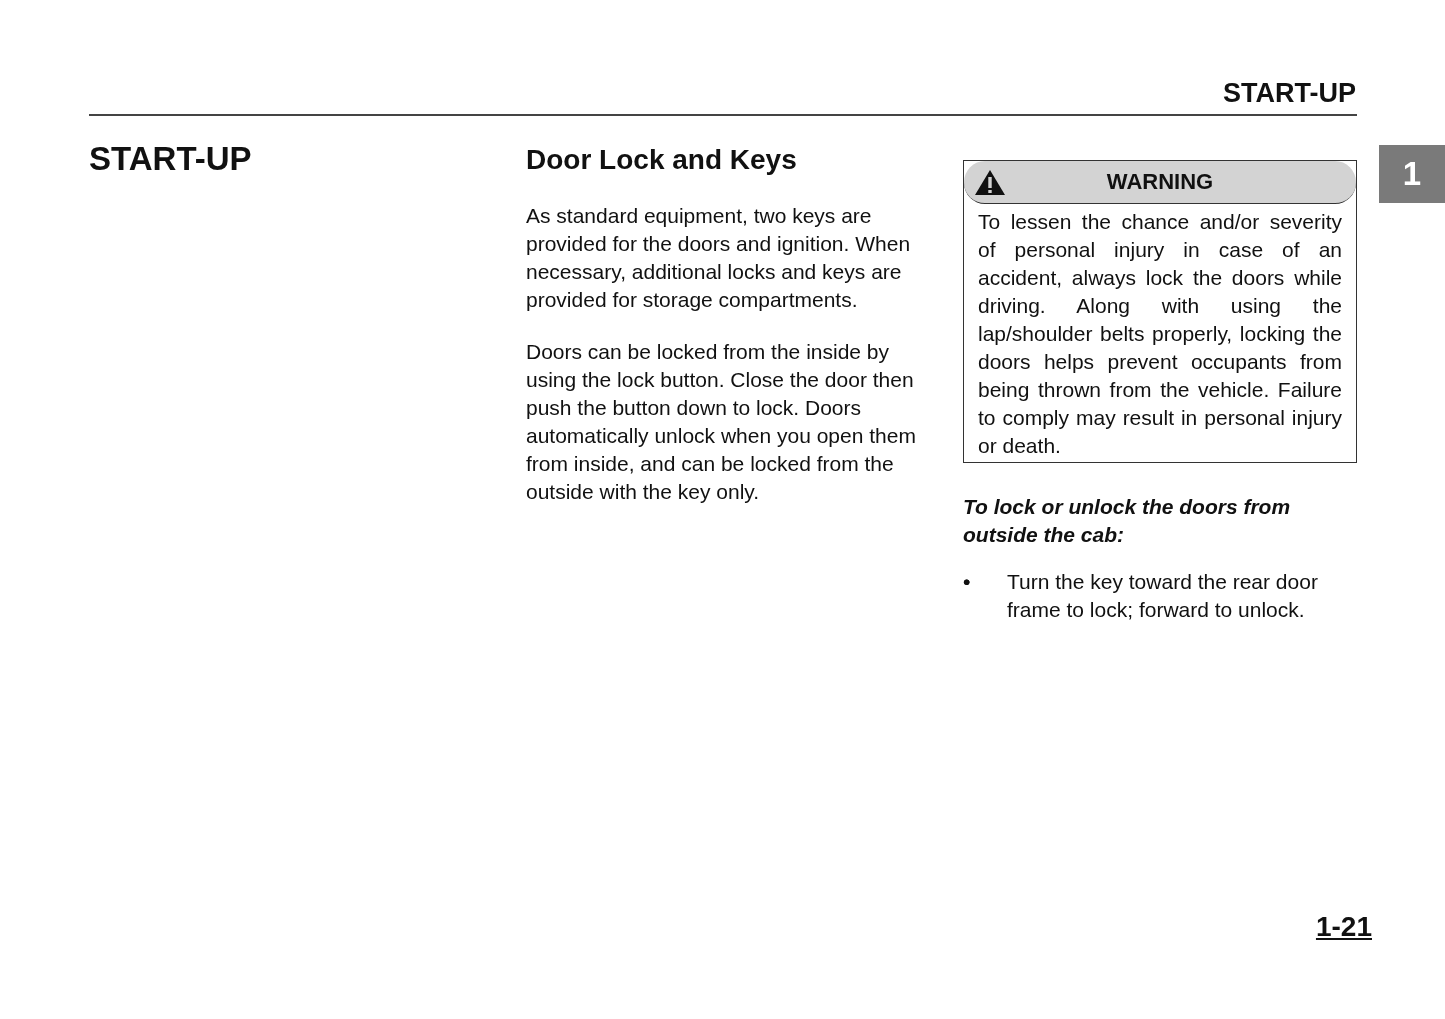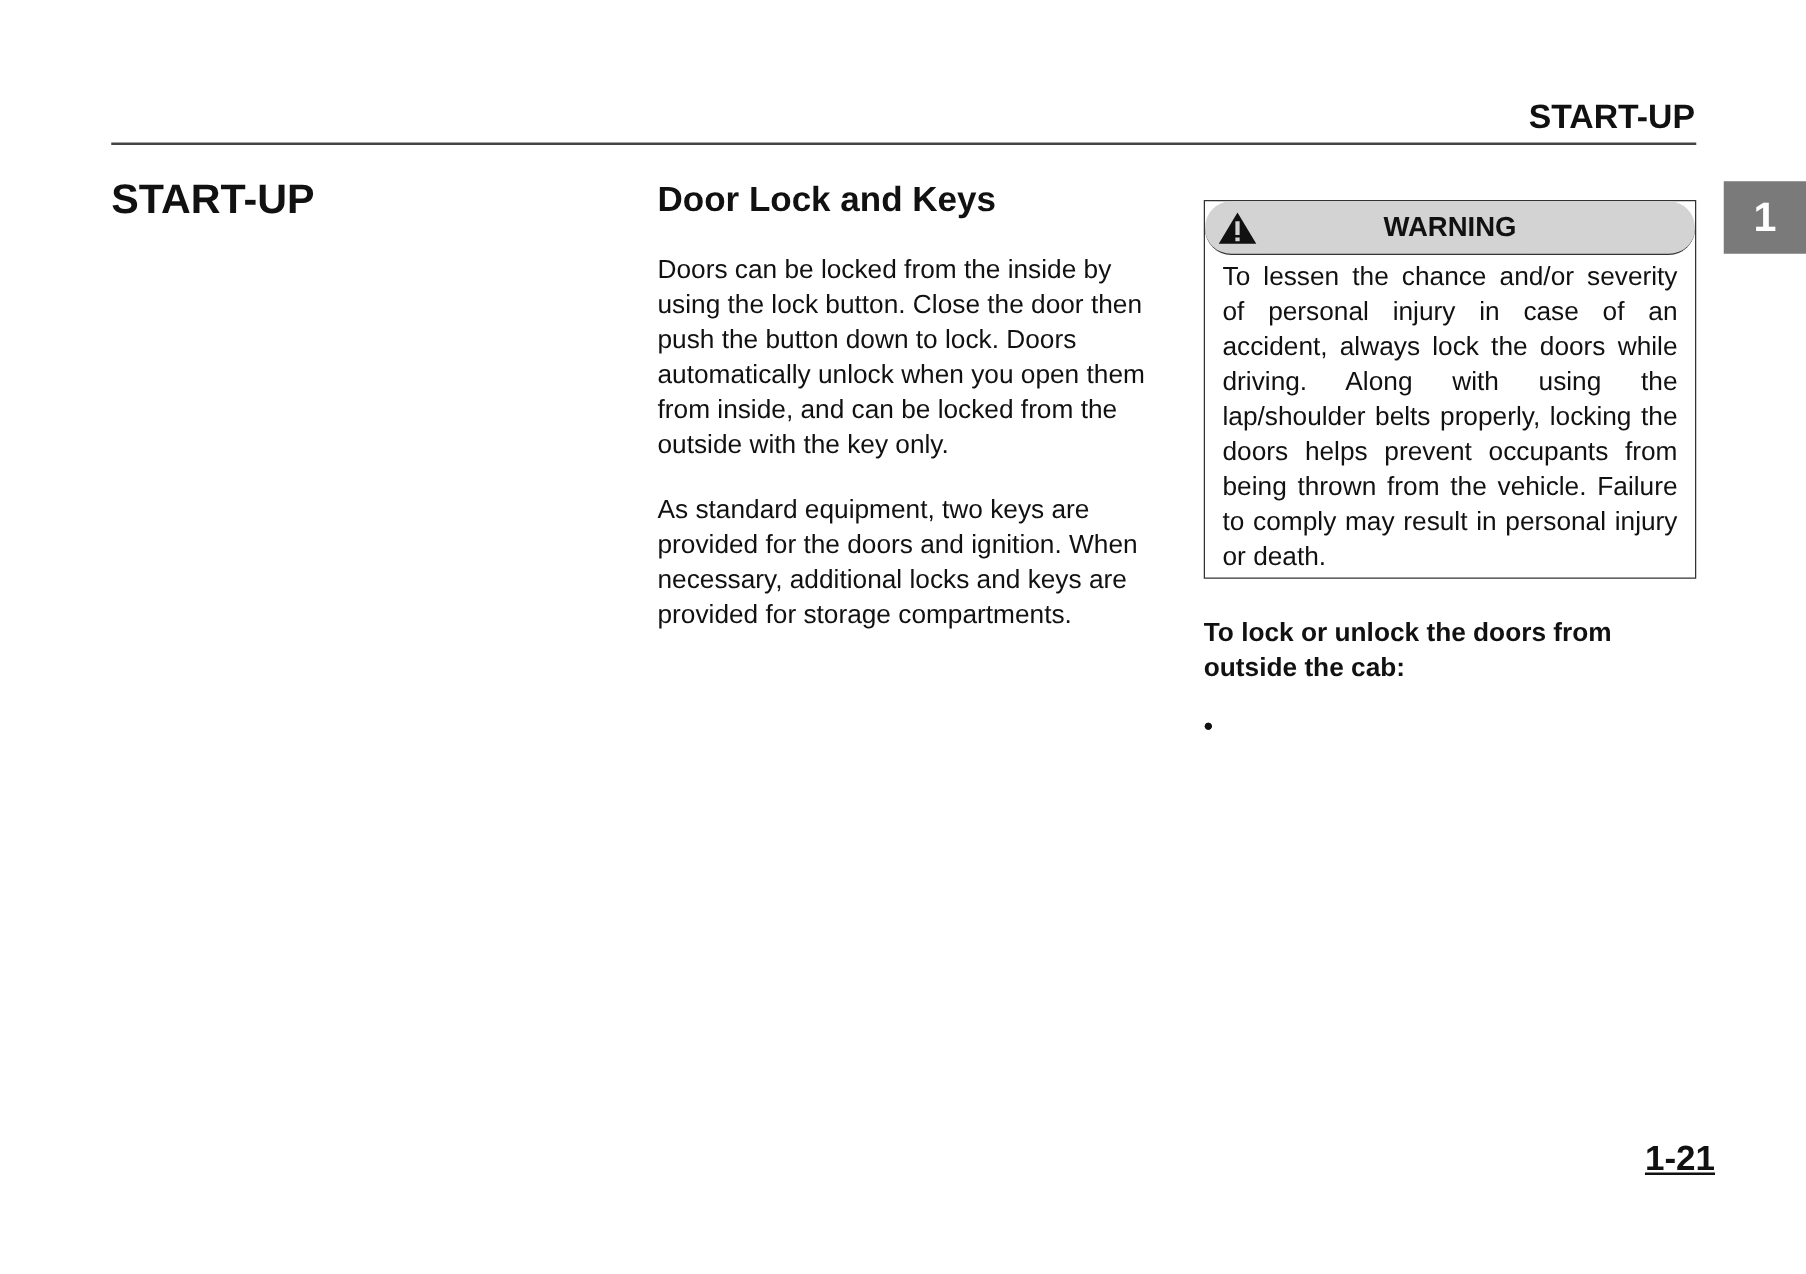--- a/index.html
+++ b/index.html
@@ -14,57 +14,57 @@
   .col2 { left:526px; top:142px; width:400px; }
   .col3 { left:963px; top:160px; width:394px; }
   h1 { font-size:33px; font-weight:bold; margin:0 0 26px 0; line-height:42px; }
   h2 { font-size:28px; font-weight:bold; margin:0 0 24px 0; line-height:36px; }
   p { font-size:21px; line-height:28px; margin:0 0 24px 0; }
   .warn-box { border:1.5px solid #333; width:392px; }
   .warn-head { background:#d3d3d3; border-bottom:1.5px solid #333; height:42px; position:relative;
                display:flex; align-items:center; justify-content:center; font-weight:bold; font-size:22px;border-radius:21px; }
   .warn-icon { position:absolute; left:10px; top:8px; }
   .warn-body { padding:4px 14px 2px 14px; font-size:21px; line-height:28px; text-align:justify; }
-  .subhead { font-weight:bold; font-size:21px; line-height:28px; margin:30px 0 16px 0; }
+  .subhead { font-weight:bold; font-size:21px; line-height:28px; margin:30px 0 16px 0;font-style:italic; }
   ul { list-style:none; margin:0; padding:0; }
   li { position:relative; padding-left:44px; font-size:21px; line-height:28px; margin-bottom:19px; }
   li .bullet { position:absolute; left:0; top:0; }
   .page-num { right:73px; top:911px; font-size:28px; font-weight:bold;text-decoration:underline; }
 </style>
 </head>
 <body>
 
 <div class="abs running-head">START-UP</div>
 <div class="abs rule"></div>
 <div class="abs tab">1</div>
 
 <div class="abs col1">
   <h1>START-UP</h1>
 </div>
 
 <div class="abs col2">
   <h2>Door Lock and Keys</h2>
+  <p>As standard equipment, two keys are provided for the doors and ignition. When necessary, additional locks and keys are provided for storage compartments.</p>
   <p>Doors can be locked from the inside by using the lock button.  Close the door then push the button down to lock. Doors automatically unlock when you open them from inside, and can be locked from the outside with the key only.</p>
-  <p>As standard equipment, two keys are provided for the doors and ignition. When necessary, additional locks and keys are provided for storage compartments.</p>
 </div>
 
 <div class="abs col3">
   <div class="warn-box">
     <div class="warn-head">
       <span class="warn-icon">
         <svg width="32" height="27" viewBox="0 0 32 27">
           <polygon points="16,1 31,26 1,26" fill="#111"></polygon>
           <rect x="14.3" y="8" width="3.4" height="11" fill="#d3d3d3"></rect>
           <rect x="14.3" y="21" width="3.4" height="3" fill="#d3d3d3"></rect>
         </svg>
       </span>
       <span>WARNING</span>
     </div>
     <div class="warn-body">To lessen the chance and/or severity of personal injury in case of an accident, always lock the doors while driving.  Along with using the lap/shoulder belts properly, locking the doors helps prevent occupants from being thrown from the vehicle. Failure to comply may result in personal injury or death.</div>
   </div>
   <div class="subhead">To lock or unlock the doors from outside the cab:</div>
   <ul>
     <li><span class="bullet">•</span></li>
-    <li><span class="bullet">•</span></li>
+    <li><span class="bullet">•</span><span>Turn the key toward the rear door frame to lock; forward to unlock.</span></li>
   </ul>
 </div>
 
 <div class="abs page-num">1-21</div>
 
 </body></html>

